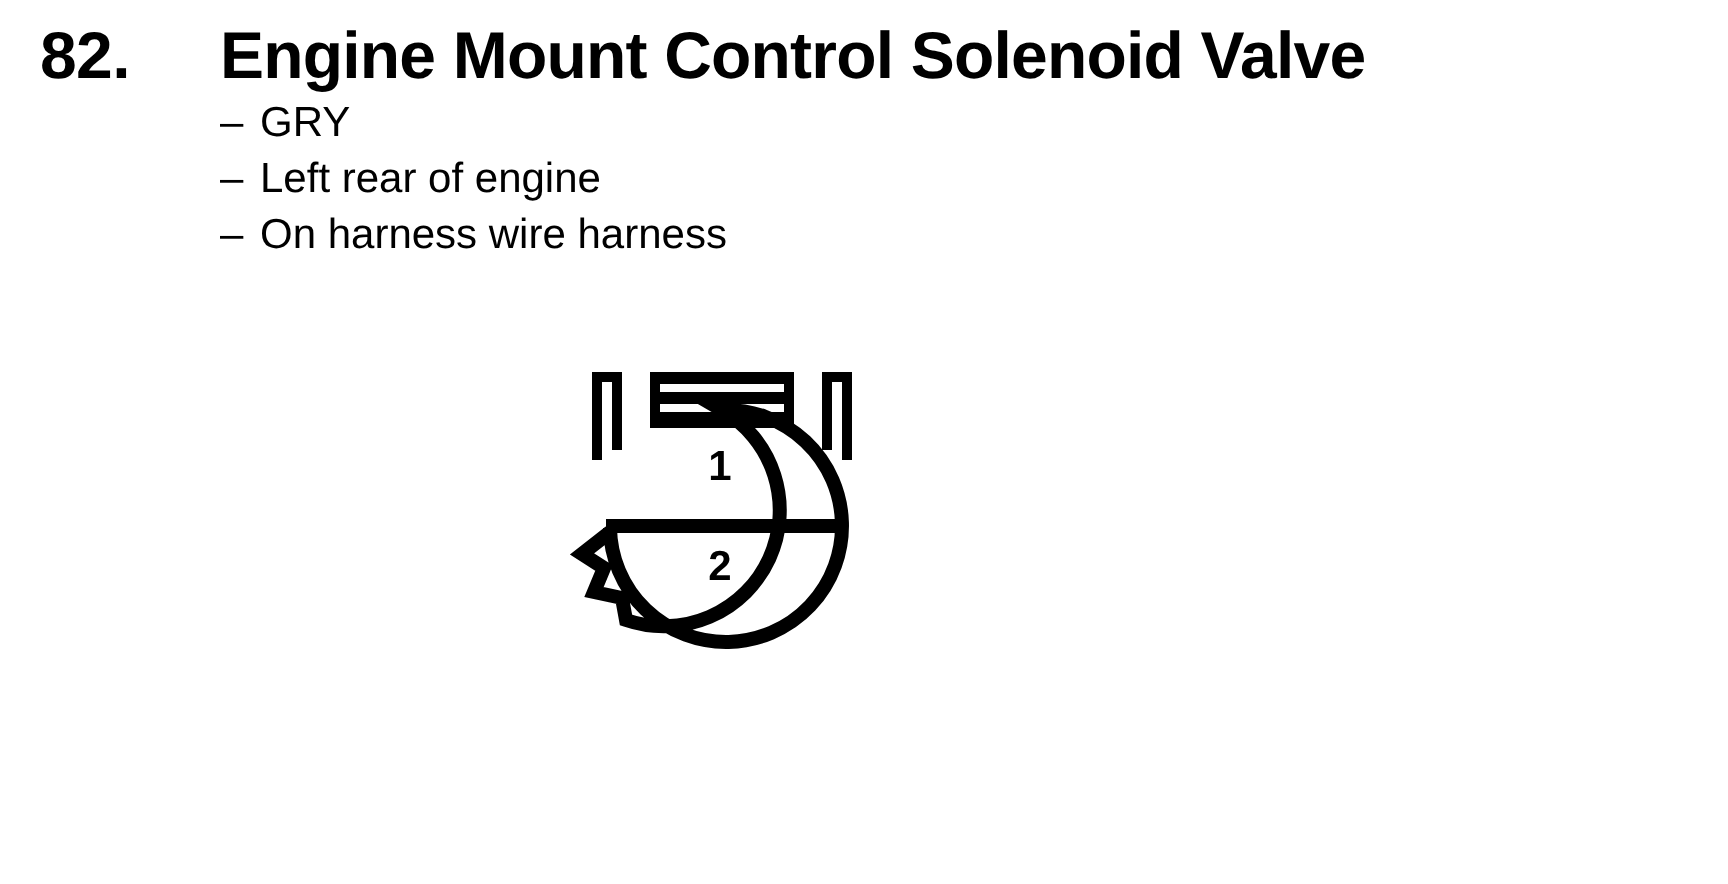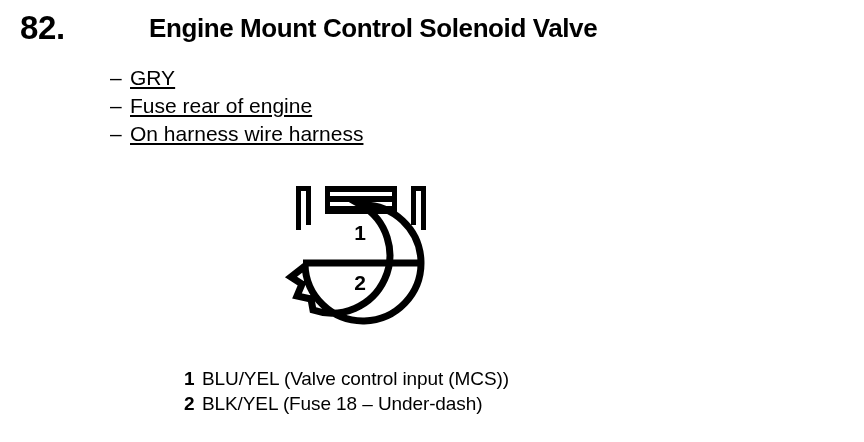--- a/index.html
+++ b/index.html
@@ -39,35 +39,33 @@
     font-size: 33px;
     font-weight: bold;
     letter-spacing: -0.3px;
     line-height: 40px;
     white-space: nowrap;
   }
   .title-text {
     position: absolute;
     left: 110px;
     top: 0;
-    font-size: 26px;
+    font-size: 33px;
     font-weight: bold;
     letter-spacing: -0.4px;
     line-height: 40px;
     white-space: nowrap;
-    margin-left: 39px;
   }
 
   
   .bullet-list {
     position: absolute;
     left: 110px;
-    top: 64px;
+    top: 48px;
     width: 520px;
-    text-decoration: underline;
   }
   .bullet-item {
     position: relative;
     height: 28px;
     font-size: 21px;
     line-height: 28px;
     white-space: nowrap;
   }
   .bullet-dash {
     display: inline-block;
@@ -131,21 +129,21 @@
   <div class="title-row">
     <span class="title-number">82.</span>
     <span class="title-text">Engine Mount Control Solenoid Valve</span>
   </div>
 
   <div class="bullet-list">
     <div class="bullet-item">
       <span class="bullet-dash">–</span><span class="bullet-label">GRY</span>
     </div>
     <div class="bullet-item">
-      <span class="bullet-dash">–</span><span class="bullet-label">Fuse rear of engine</span>
+      <span class="bullet-dash">–</span><span class="bullet-label">Left rear of engine</span>
     </div>
     <div class="bullet-item">
       <span class="bullet-dash">–</span><span class="bullet-label">On harness wire harness</span>
     </div>
   </div>
 
   <div class="connector-figure">
     <svg width="156" height="150" viewBox="0 0 156 150" xmlns="http://www.w3.org/2000/svg">
 
       <path d="M 13 8 L 28 8 L 28 47 L 23 47 L 23 13 L 18 13 L 18 52 L 13 52 Z" fill="#000000"></path>
@@ -166,22 +164,14 @@
                L 30 132
                A 58 58 0 0 0 78 27 Z" fill="none" stroke="#000000" stroke-width="7" stroke-linejoin="miter"></path>
 
       <line x1="20" y1="85" x2="136" y2="85" stroke="#000000" stroke-width="7"></line>
 
       <text class="pin-digit" x="77" y="62">1</text>
       <text class="pin-digit" x="77" y="112">2</text>
     </svg>
   </div>
 
-  <div class="pin-legend">
-    <div class="pin-row">
-      <span class="pin-num">1</span><span class="pin-desc">BLU/YEL (Valve control input (MCS))</span>
-    </div>
-    <div class="pin-row">
-      <span class="pin-num">2</span><span class="pin-desc">BLK/YEL (Fuse 18 – Under-dash)</span>
-    </div>
-  </div>
 
 </div>
 
 </body></html>

